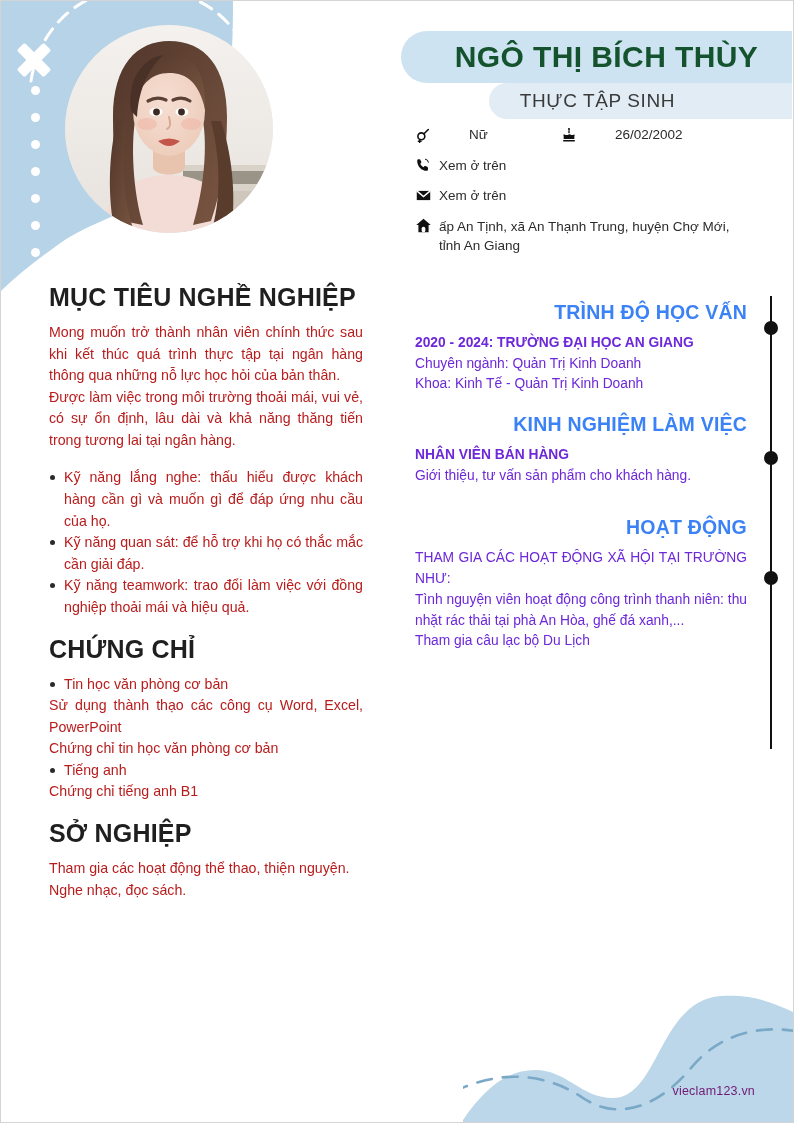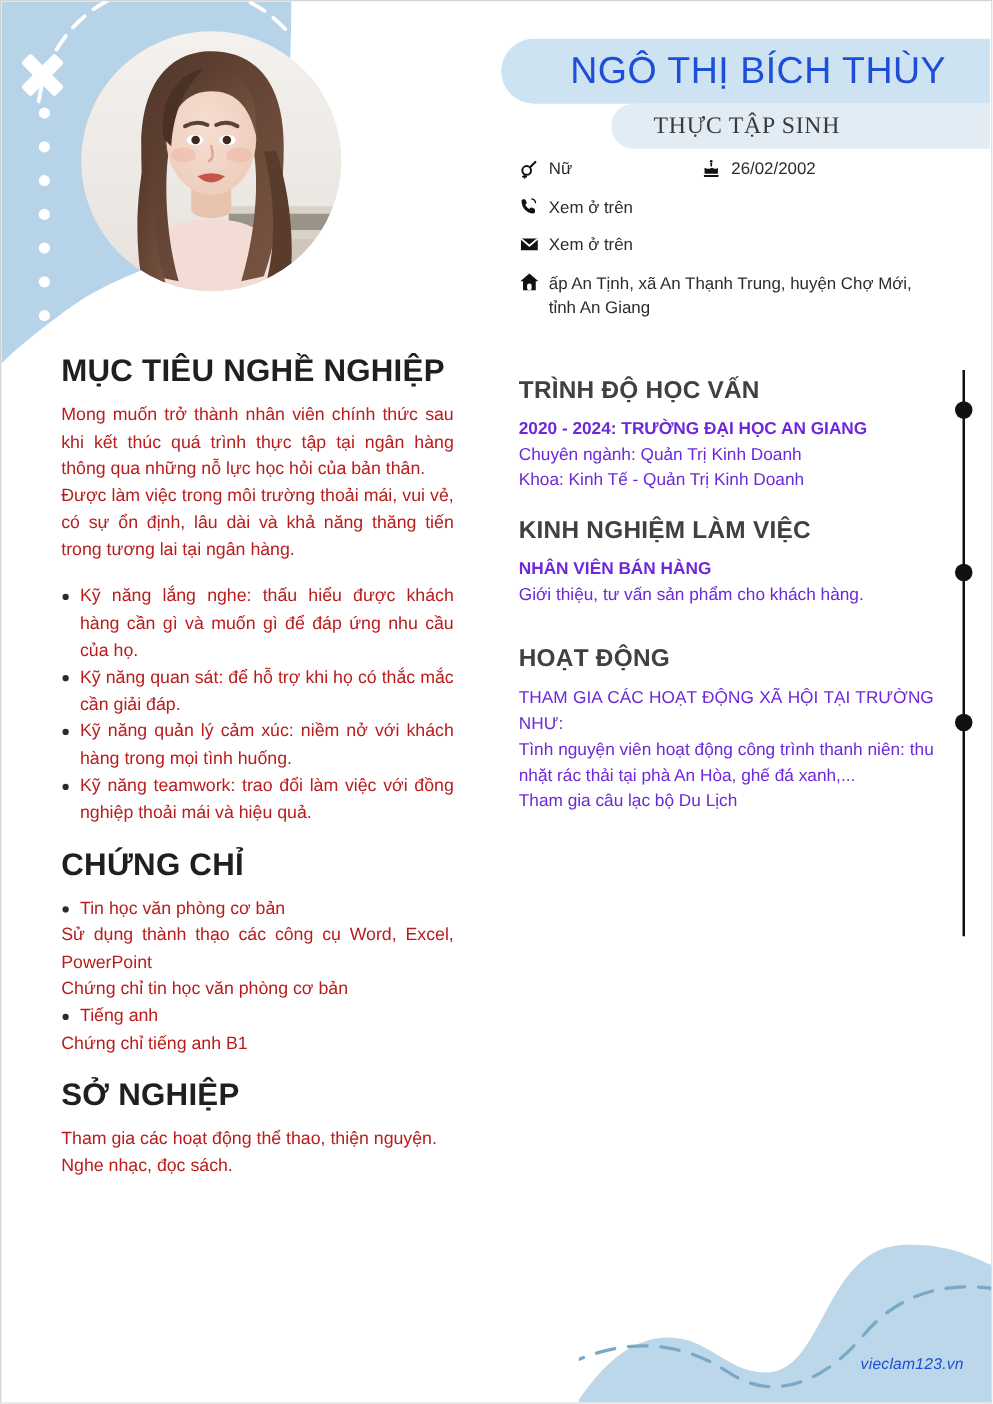--- a/index.html
+++ b/index.html
@@ -54,51 +54,50 @@
 
   
   .name-bar{
     position:absolute;left:400px;top:30px;right:1px;height:52px;
     background:#cde3f2;
     border-radius:26px 0 0 26px;
     display:flex;align-items:center;justify-content:center;
     z-index:4;
   }
   .name-bar .name{
-    font-size:30px;font-weight:normal;letter-spacing:.4px;color:#1d4ed8;
+    font-size:30px;font-weight:bold;letter-spacing:.4px;color:#14532d;
     white-space:nowrap;padding-left:20px;
   }
   .title-bar{
     position:absolute;left:488px;top:82px;right:1px;height:36px;
     background:#e2ecf5;
     border-radius:18px 0 0 18px;
     display:flex;align-items:center;justify-content:center;
     z-index:4;
-    font-family:Liberation Serif, serif;
   }
   .title-bar .subtitle{
     font-size:19px;color:#3a3a3a;letter-spacing:.6px;white-space:nowrap;
     padding-right:86px;
   }
 
   
   .contact{
     position:absolute;left:414px;top:124px;width:346px;z-index:4;
     font-size:13.5px;color:#2b2b2b;
   }
   .c-row{display:flex;align-items:flex-start;margin-bottom:11px;}
   .c-ico{
     width:24px;min-width:24px;height:18px;
     display:flex;align-items:center;justify-content:flex-start;
     color:#111;
   }
   .c-ico svg{display:block;}
   .c-txt{line-height:1.45;}
   .c-pair{display:flex;width:100%;}
-  .c-pair .c-half{display:flex;align-items:center;}
+  .c-pair .c-half{display:flex;align-items:center;gap:30px;}
   .c-pair .c-half:first-child{width:146px;}
 
   
   .left-col{
     position:absolute;left:48px;top:282px;width:314px;z-index:4;
   }
   .l-h{
     font-size:25px;font-weight:bold;color:#1f1f1f;
     letter-spacing:.2px;margin:0 0 10px 0;
   }
@@ -120,35 +119,35 @@
   }
   .tl-line{
     position:absolute;left:769px;top:295px;width:2px;height:453px;
     background:#111;z-index:4;
   }
   .tl-dot{
     position:absolute;left:763px;width:14px;height:14px;border-radius:50%;
     background:#111;z-index:5;
   }
   .r-h{
-    font-size:19.5px;font-weight:bold;color:#404040;
-    text-align:left;margin:0 0 9px 0;letter-spacing:.2px;
+    font-size:19.5px;font-weight:bold;color:#3b82f6;
+    text-align:right;margin:0 0 9px 0;letter-spacing:.2px;
   }
   .r-sub{
     font-size:13.6px;font-weight:bold;color:#1f1f1f;margin:0 0 2px 0;
   }
   .r-col p{margin:0;font-size:13.8px;line-height:1.5;color:#6d28d9;}
   .r-col p.just{text-align:justify;}
   .r-sec{margin-bottom:18px;}
 
   
   .wave{position:absolute;right:0;bottom:0;z-index:2;}
   .watermark{
-    position:absolute;right:22px;bottom:24px;z-index:6;
-    font-size:12.5px;color:#1d4ed8;letter-spacing:.2px;font-style:italic;
+    position:absolute;right:38px;bottom:24px;z-index:6;
+    font-size:12.5px;color:#701a75;letter-spacing:.2px;
   }
 </style>
 </head>
 <body>
 
 <div class="page">
 
   <svg class="blob-svg" width="300" height="300" viewBox="0 0 300 300">
     <path d="M0,0 L232,0 C232,74 228,120 196,160 C160,206 98,214 58,243 C30,263 12,278 0,290 Z" fill="#b7d3e8"></path>
   </svg>
@@ -309,21 +308,20 @@
 
     <div class="sec">
       <h2 class="l-h">MỤC TIÊU NGHỀ NGHIỆP</h2>
       <p>Mong muốn trở thành nhân viên chính thức sau khi kết thúc quá trình thực tập tại ngân hàng thông qua những nỗ lực học hỏi của bản thân.</p>
       <p>Được làm việc trong môi trường thoải mái, vui vẻ, có sự ổn định, lâu dài và khả năng thăng tiến trong tương lai tại ngân hàng.</p>
     </div>
 
     <div class="sec">
       <p class="bul">Kỹ năng lắng nghe: thấu hiểu được khách hàng cần gì và muốn gì để đáp ứng nhu cầu của họ.</p>
       <p class="bul">Kỹ năng quan sát: để hỗ trợ khi họ có thắc mắc cần giải đáp.</p>
-      <p class="bul">Kỹ năng quản lý cảm xúc: niềm nở với khách hàng trong mọi tình huống.</p>
       <p class="bul">Kỹ năng teamwork: trao đổi làm việc với đồng nghiệp thoải mái và hiệu quả.</p>
     </div>
 
     <div class="sec">
       <h2 class="l-h">CHỨNG CHỈ</h2>
       <p class="bul nj">Tin học văn phòng cơ bản</p>
       <p>Sử dụng thành thạo các công cụ Word, Excel, PowerPoint</p>
       <p class="nj">Chứng chỉ tin học văn phòng cơ bản</p>
       <p class="bul nj">Tiếng anh</p>
       <p class="nj">Chứng chỉ tiếng anh B1</p>

